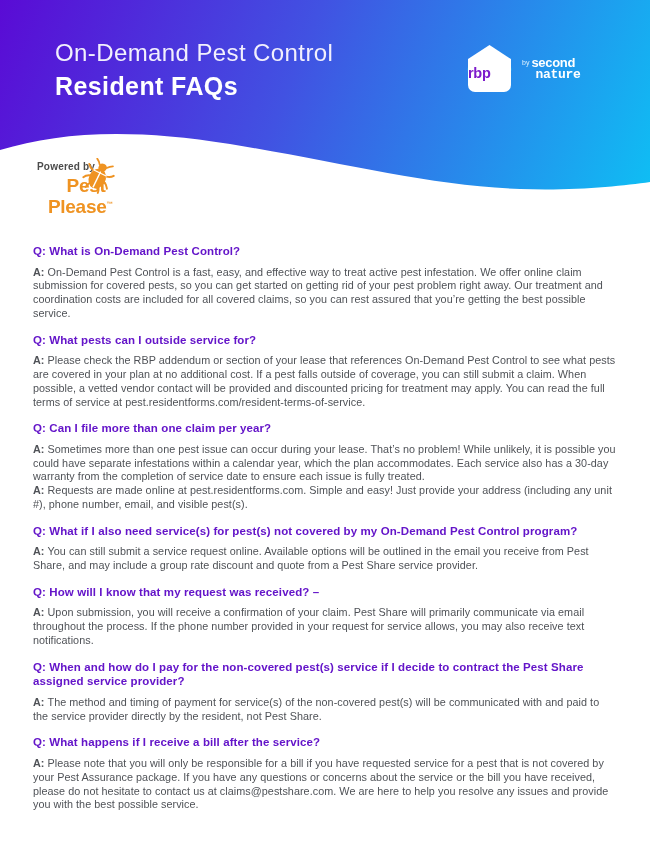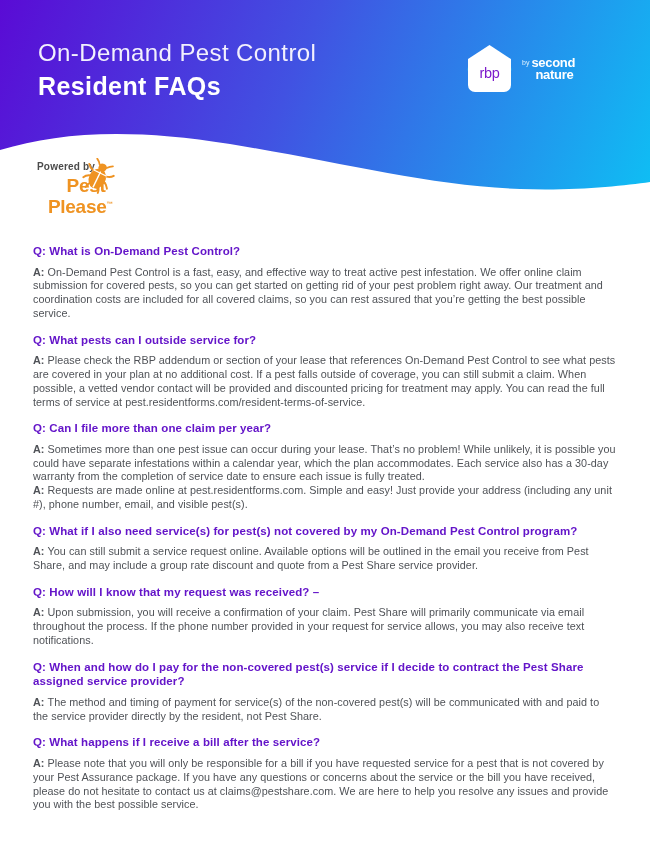--- a/index.html
+++ b/index.html
@@ -10,48 +10,48 @@
     position:relative; overflow:hidden;
   }
   .page { position:relative; width:650px; height:841px; background:#fff; }
 
   
   .hero {
     position:relative; width:650px; height:210px;
     background:linear-gradient(112deg, #5a0bd5 0%, #4152e2 44%, #0ec0f4 100%);
   }
   .wave { position:absolute; left:0; bottom:0; width:650px; height:90px; display:block; }
-  .hero-titles { position:absolute; left:38px; top:38px; }
+  .hero-titles { position:absolute; left:55px; top:38px; }
   .hero-title {
     font-size:24px; font-weight:500; color:#f2f0fd; letter-spacing:0.4px; line-height:30px;
   }
   .hero-subtitle {
     font-size:25px; font-weight:700; color:#ffffff; letter-spacing:0.4px; line-height:31px; margin-top:3px;
   }
 
   
   .rbp-lockup { position:absolute; left:466px; top:45px; display:flex; align-items:flex-start; }
   .rbp-badge { position:relative; width:47px; height:49px; flex:0 0 auto; }
   .rbp-diamond {
     position:absolute; left:6px; top:7px; width:35px; height:35px;
     background:linear-gradient(135deg,#3fe3cd 0%, #25c0ea 100%);
     transform:rotate(45deg); border-radius:7px;
   }
   .rbp-house {
     position:absolute; left:2px; top:0; width:43px; height:47px; background:#ffffff;
     clip-path:polygon(50% 0%, 100% 30%, 100% 100%, 0% 100%, 0% 30%);
     border-radius:7px;
-    display:flex; align-items:center; justify-content:center;
+    display:flex; align-items:center; justify-content:flex-start;
     padding-top:8px;
-    color:#7d1bcb; font-weight:400; font-size:14.5px; letter-spacing:-0.3px;
+    color:#7d1bcb; font-weight:700; font-size:14.5px; letter-spacing:-0.3px;
   }
   .sn-block { display:flex; margin-left:9px; margin-top:12px; }
   .sn-by { font-size:7px; color:#ddf1ff; margin-right:2px; margin-top:2px; }
   .sn-name { font-weight:700; color:#ffffff; font-size:13px; line-height:11.5px; letter-spacing:-0.3px; }
-  .sn-name .line2 { text-indent:4px; }
+  .sn-name .line2 { text-indent:4px;font-family:Liberation Mono, monospace; }
 
   
   .pestshare { position:absolute; left:36px; top:161px; width:100px; }
   .ps-powered { font-size:10px; color:#4b4b4b; letter-spacing:0.2px; margin-left:1px;font-weight:bold; }
   .ps-line1 { font-size:19px; font-weight:800; color:#ef9322; line-height:19px; margin-top:4px; letter-spacing:-0.3px;text-align:center; }
   .ps-line2 { font-size:19px; font-weight:800; color:#ef9322; line-height:18px; margin-left:12px; letter-spacing:-0.3px; }
   .tm { font-size:6.5px; vertical-align:7px; letter-spacing:0; }
   .ps-bug { position:absolute; left:46px; top:-3px; width:33px; height:36px; }
 
   

